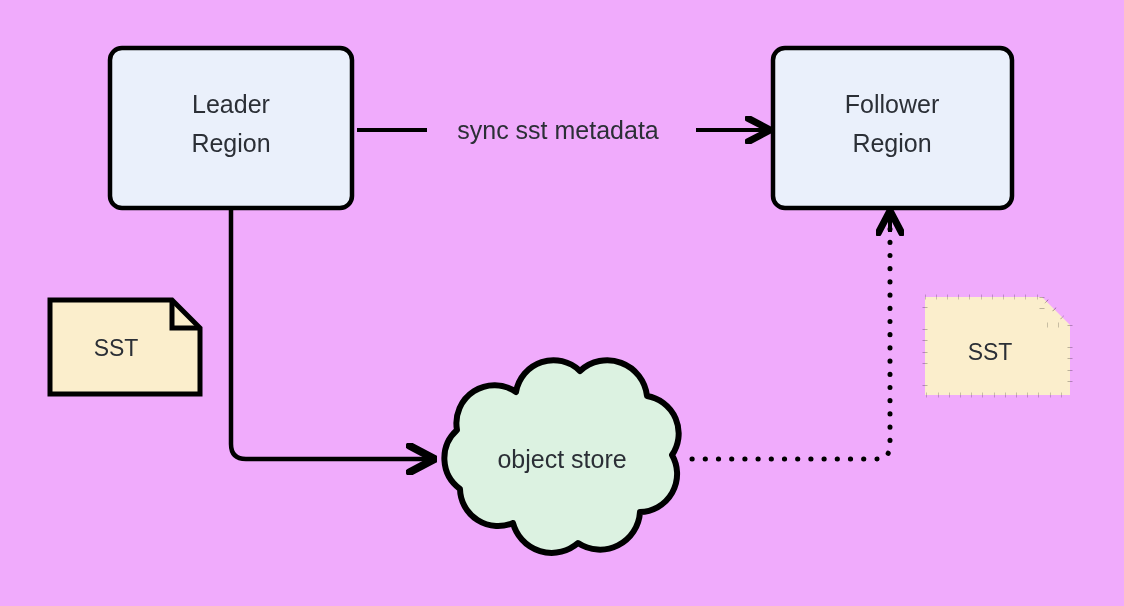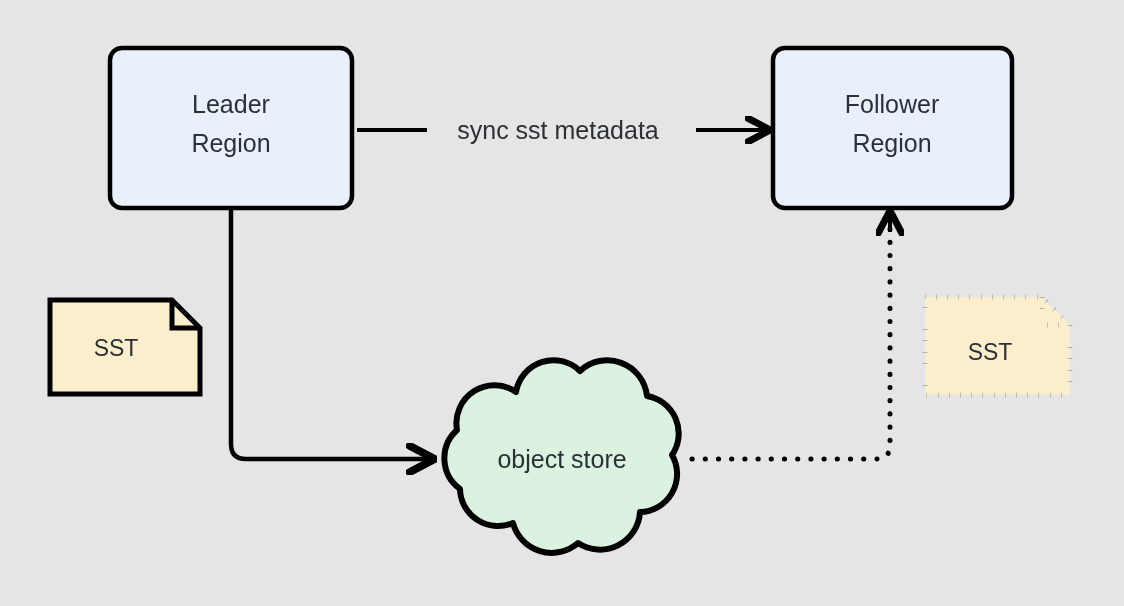--- a/index.html
+++ b/index.html
@@ -8,21 +8,21 @@
     padding: 0;
     background: #ffffff;
   }
   body {
     font-family: "Liberation Sans", "DejaVu Sans", sans-serif;
   }
   #canvas {
     position: relative;
     width: 1124px;
     height: 606px;
-    background: #e5e5e5;
+    background: #f0abfc;
     overflow: hidden;
   }
   #diagram-svg {
     position: absolute;
     top: 0;
     left: 0;
     width: 1124px;
     height: 606px;
     display: block;
   }

